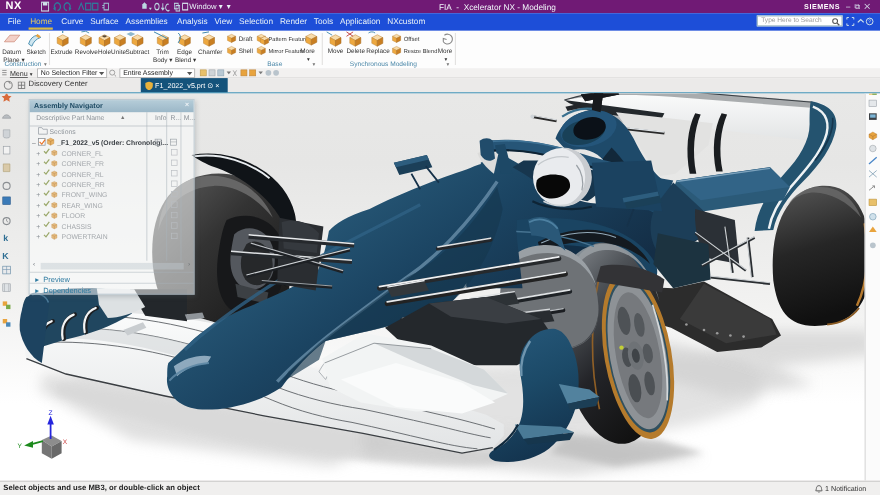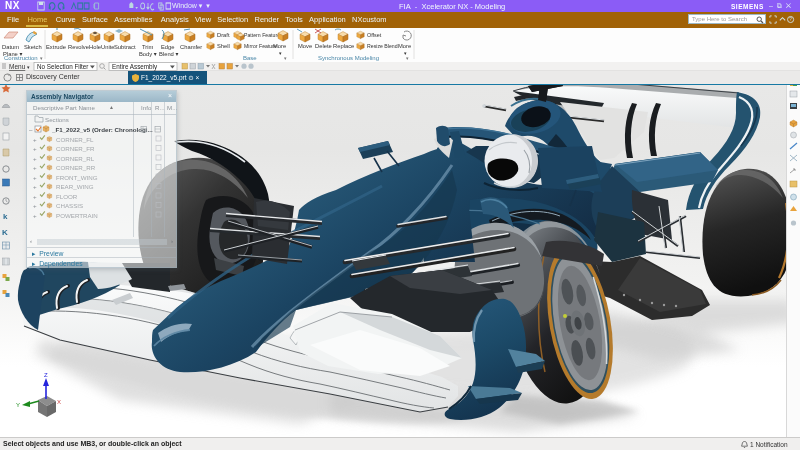--- a/index.html
+++ b/index.html
@@ -1,20 +1,20 @@
 <!DOCTYPE html>
 <html><head>
 <meta charset="utf-8">
 <style>
   html,body{margin:0;padding:0;}
   body{width:800px;height:450px;overflow:hidden;font-family:"Liberation Sans",sans-serif;position:relative;background:#fff;}
   .abs{position:absolute;}
   
-  #titlebar{left:0;top:0;width:800px;height:12px;background:#8b5cf6;}
-  #menubar{left:0;top:12px;width:800px;height:16px;background:#a16207;}
+  #titlebar{left:0;top:0;width:800px;height:12px;background:#701a75;}
+  #menubar{left:0;top:12px;width:800px;height:16px;background:#1d4ed8;}
   #ribbon{left:0;top:28px;width:800px;height:34px;background:#fdfdfd;}
   #selbar{left:0;top:62px;width:800px;height:9px;background:#f2f1f0;border-bottom:1px solid #e3e2e1;box-sizing:border-box;}
   #tabbar{left:0;top:71px;width:800px;height:13px;background:#ebeae9;}
   #tabline{left:0;top:84px;width:800px;height:1px;background:#1779a4;}
   #statusbar{left:0;top:437px;width:800px;height:13px;background:#f0efee;border-top:1px solid #cccbca;box-sizing:border-box;}
   .t{position:absolute;white-space:nowrap;}
 </style>
 </head>
 <body>
 

